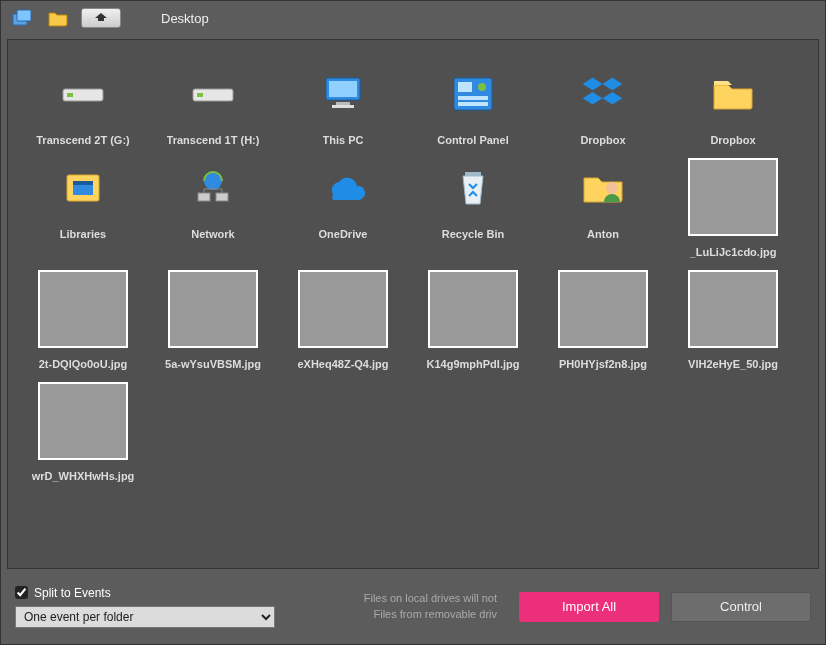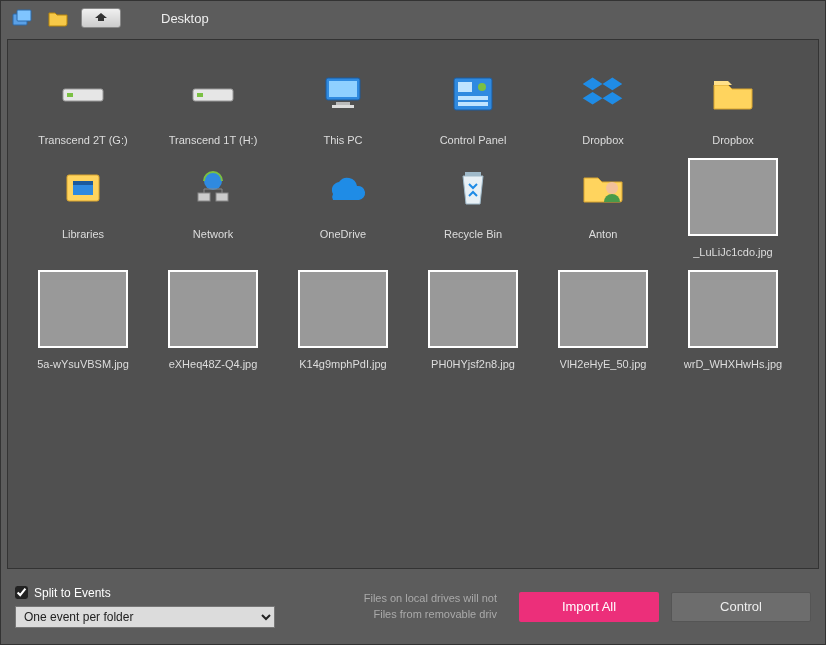--- a/index.html
+++ b/index.html
@@ -78,20 +78,21 @@
 }
 .item .label {
   margin-top: 10px;
   font-size: 11px;
   color: #ddd;
   text-align: center;
   max-width: 124px;
   overflow: hidden;
   white-space: nowrap;
   text-overflow: ellipsis;
+  font-weight: bold;
 }
 .footer {
   height: 75px;
   background: #5c5c5c;
   display: flex;
   align-items: center;
   padding: 0 14px;
   gap: 12px;
 }
 .footer-left {
@@ -265,20 +266,24 @@
             <path d="M24 34a8 8 0 0 1 16 0z" fill="#4a9a4a"></path>
           </svg>
         </div>
         <div class="label">Anton</div>
       </div>
       <div class="item">
         <div class="img-thumb ls8"></div>
         <div class="label">_LuLiJc1cdo.jpg</div>
       </div>
       <div class="item">
+        <div class="img-thumb ls1"></div>
+        <div class="label">2t-DQlQo0oU.jpg</div>
+      </div>
+      <div class="item">
         <div class="img-thumb ls2"></div>
         <div class="label">5a-wYsuVBSM.jpg</div>
       </div>
       <div class="item">
         <div class="img-thumb ls3"></div>
         <div class="label">eXHeq48Z-Q4.jpg</div>
       </div>
       <div class="item">
         <div class="img-thumb ls4"></div>
         <div class="label">K14g9mphPdI.jpg</div>

